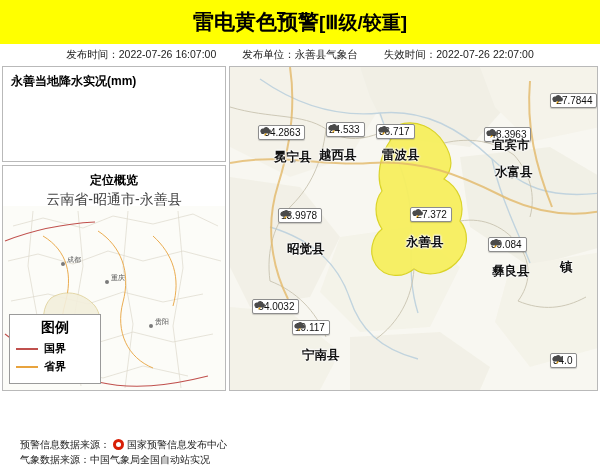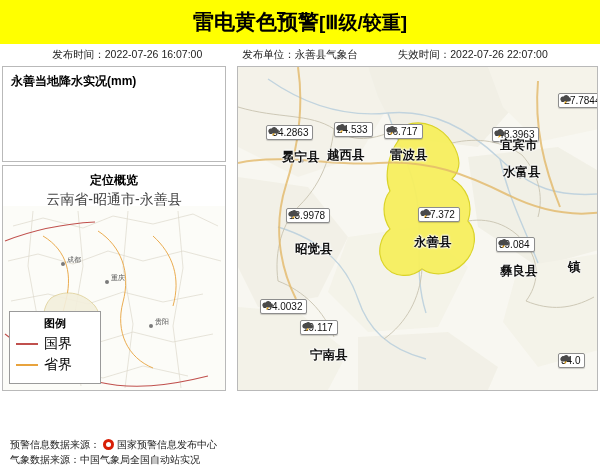--- a/index.html
+++ b/index.html
@@ -28,21 +28,21 @@
     white-space: nowrap;
   }
   .header-title .lvl { font-size: 19px; }
 
   .meta-bar {
     height: 22px;
     background: #ffffff;
     display: flex;
     align-items: center;
     justify-content: center;
-    gap: 40px;
+    gap: 26px;
     font-size: 10.5px;
     color: #222;
     border-bottom: 1px solid #ffffff;
   }
   .meta-item { white-space: nowrap; }
 
   
   .body-text {
     padding: 6px 8px 4px 8px;
     font-size: 11px;
@@ -50,21 +50,21 @@
     color: #111;
     height: 52px;
   }
 
   
   .main {
     position: relative;
     display: flex;
     height: 325px;
     padding: 0 2px;
-    gap: 11px;
+    gap: 3px;
   }
 
   
   .left-col {
     width: 224px;
     display: flex;
     flex-direction: column;
     gap: 3px;
   }
   .panel {
@@ -100,31 +100,32 @@
   .legend {
     position: absolute;
     left: 6px;
     bottom: 6px;
     width: 92px;
     background: #ffffff;
     border: 1px solid #9a9a9a;
     padding: 4px 6px 6px 6px;
   }
   .legend-title {
-    font-size: 11px;
+    font-size: 14px;
     font-weight: bold;
     margin-bottom: 4px;
     color: #000;
   }
   .legend-row {
     display: flex;
     align-items: center;
-    font-size: 14px;
+    font-size: 11px;
     color: #000;
     margin-bottom: 3px;
+    font-weight: bold;
   }
   .legend-swatch {
     width: 22px; height: 0;
     border-top-width: 2px;
     border-top-style: solid;
     margin-right: 6px;
   }
 
   
   .map-panel {
@@ -159,21 +160,21 @@
     color: #111;
     text-shadow: 0 0 2px #fff, 0 0 2px #fff, 0 0 2px #fff, 0 0 3px #fff;
     white-space: nowrap;
   }
 
   
   .footer {
     position: absolute;
     left: 0; bottom: 0;
     width: 600px;
-    padding: 2px 6px 4px 10px;
+    padding: 2px 6px 4px 20px;
     font-size: 10px;
     color: #222;
     line-height: 15px;
     background: #fff;
   }
   .footer-row { display: flex; align-items: center; gap: 3px; }
   .cma-logo {
     width: 11px; height: 11px;
     border-radius: 50%;
     background: #d81e06;

